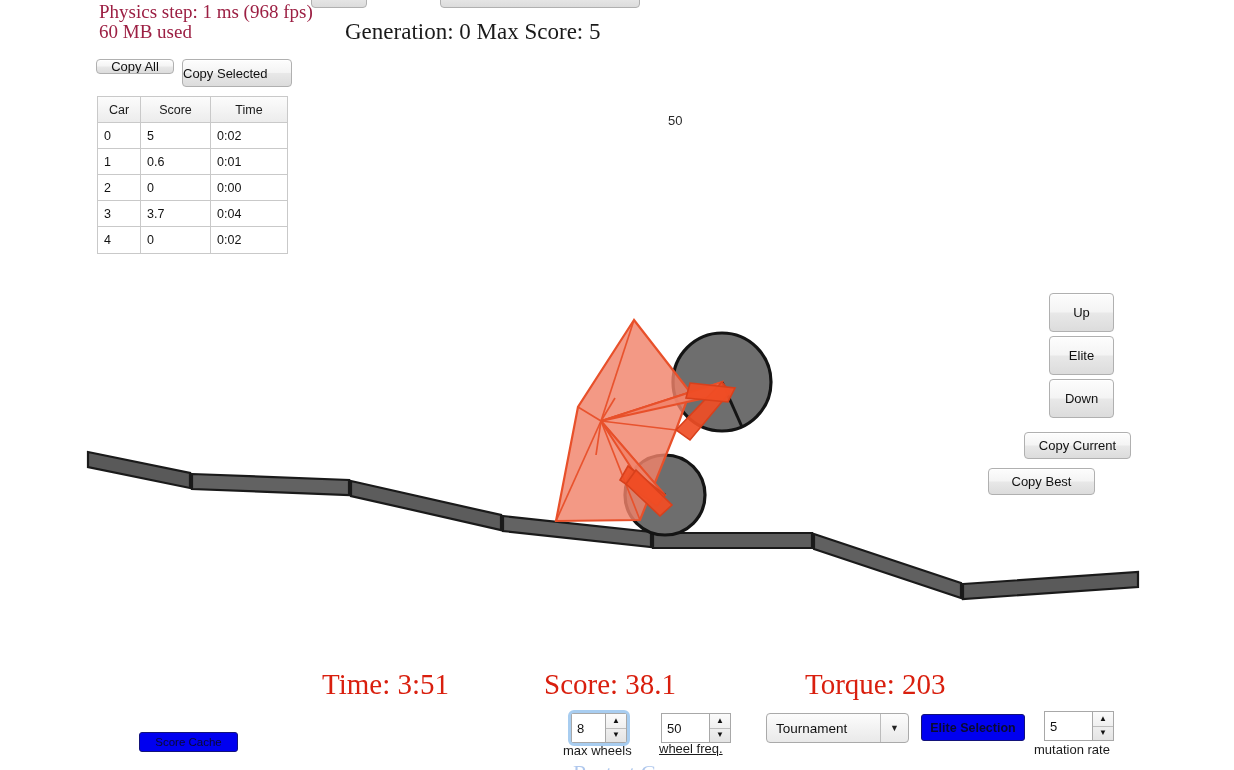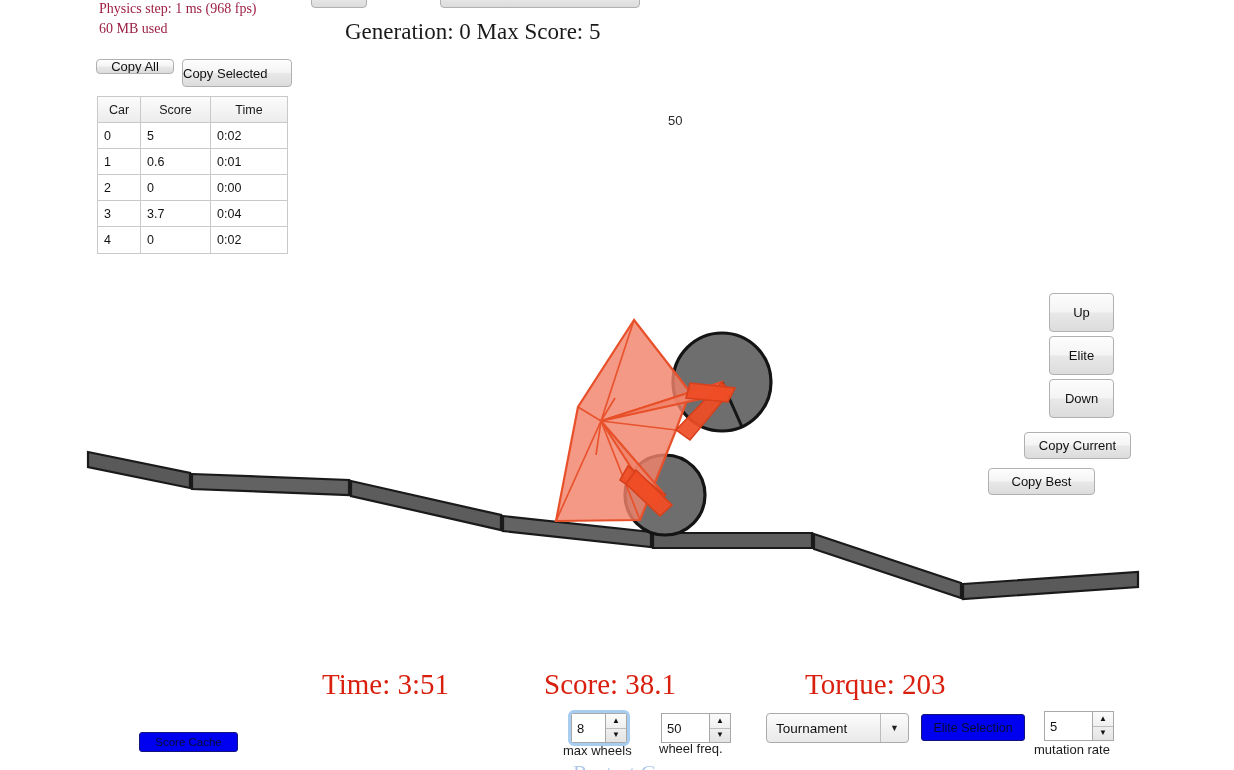--- a/index.html
+++ b/index.html
@@ -27,21 +27,21 @@
     white-space: nowrap;
     overflow: hidden;
     box-sizing: border-box;
     box-shadow: 0 1px 0 rgba(255,255,255,.8) inset;
   }
 
   
   .physics-line {
     position: absolute;
     font-family: "Liberation Serif", serif;
-    font-size: 14px;
+    font-size: 19px;
     color: #9c1f43;
     white-space: nowrap;
   }
 
   .generation-line {
     position: absolute;
     font-family: "Liberation Serif", serif;
     font-size: 23px;
     color: #1a1a1a;
     white-space: nowrap;
@@ -307,28 +307,28 @@
   </div>
   <div class="spin-caption" style="left:563px; top:743px;">max wheels</div>
 
   <div class="spinner" style="left:661px; top:713px; width:70px;">
     <div class="field" style="width:48px;">50</div>
     <div class="arrows">
       <div class="ar up">▲</div>
       <div class="ar down">▼</div>
     </div>
   </div>
-  <div class="spin-caption" style="left:659px; top:741px;">wheel freq.</div>
+  <div class="spin-caption" style="left:659px; top:741px;text-decoration:underline;">wheel freq.</div>
 
   <div class="select" style="left:766px; top:713px; width:143px;">
     <div class="sel-text">Tournament</div>
     <div class="sel-arrow">▼</div>
   </div>
 
-  <div class="btn-blue" style="left:921px; top:714px; width:104px; height:27px;">Elite Selection</div>
+  <div class="btn-blue" style="left:921px; top:714px; width:104px; height:27px;font-weight:bold;">Elite Selection</div>
 
   <div class="spinner" style="left:1044px; top:711px; width:70px;">
     <div class="field" style="width:48px;">5</div>
     <div class="arrows">
       <div class="ar up">▲</div>
       <div class="ar down">▼</div>
     </div>
   </div>
   <div class="spin-caption" style="left:1034px; top:742px;">mutation rate</div>
 

